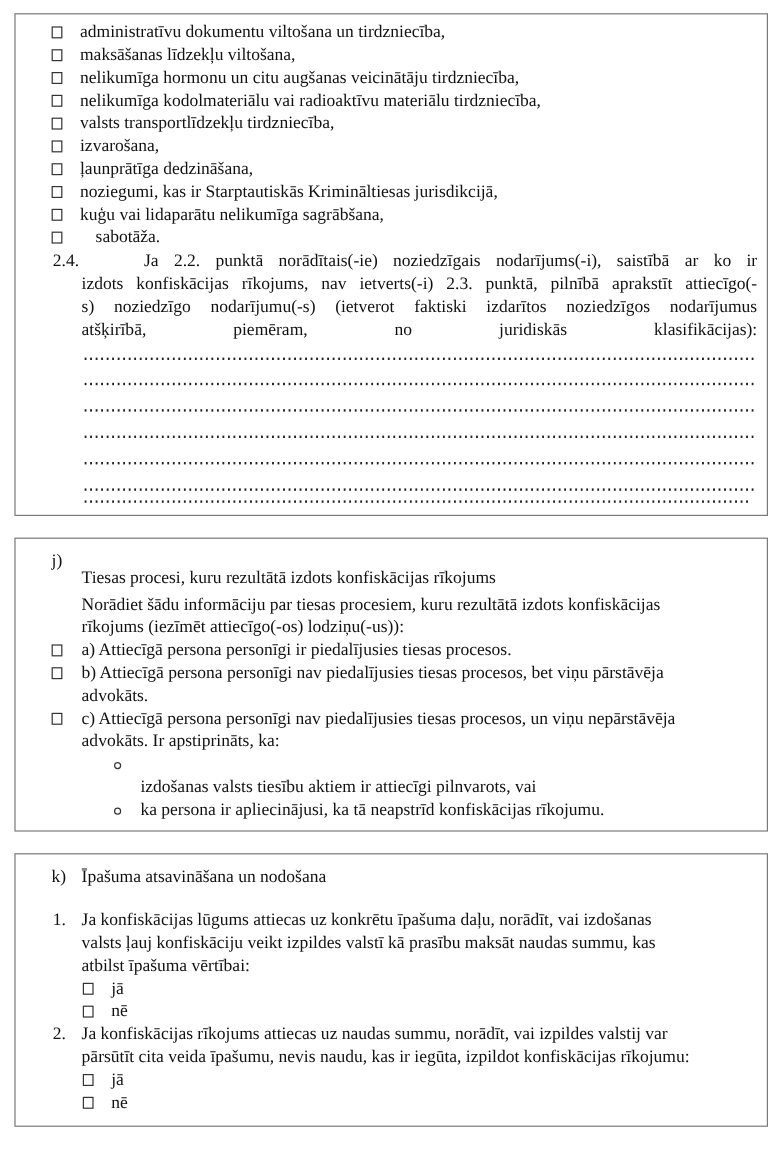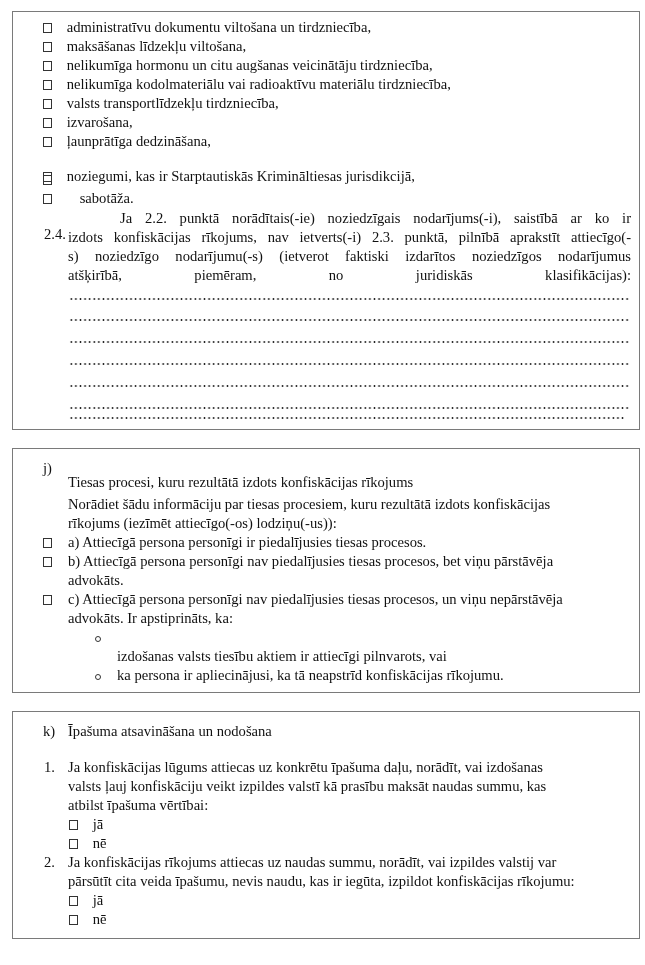--- a/index.html
+++ b/index.html
@@ -61,33 +61,34 @@
     <span style="margin-left:11px;">valsts transportlīdzekļu tirdzniecība,</span>
   </div>
   <div class="line" style="left:30px; top:101px;">
     <span class="cb"></span>
     <span style="margin-left:11px;">izvarošana,</span>
   </div>
   <div class="line" style="left:30px; top:120px;">
     <span class="cb"></span>
     <span style="margin-left:11px;">ļaunprātīga dedzināšana,</span>
   </div>
-  <div class="line" style="left:30px; top:139px;margin-top:16px;">
+  <div class="line" style="left:30px; top:139px;">
     <span class="cb"></span>
     <span style="margin-left:11px;">noziegumi, kas ir Starptautiskās Krimināltiesas jurisdikcijā,</span>
   </div>
   <div class="line" style="left:30px; top:158px;">
     <span class="cb"></span>
+    <span style="margin-left:11px;">kuģu vai lidaparātu nelikumīga sagrābšana,</span>
   </div>
   <div class="line" style="left:30px; top:177px;">
     <span class="cb"></span>
     <span style="margin-left:24px;">sabotāža.</span>
   </div>
 
-  <div class="line" style="left:31px; top:197px;margin-top:16px;">2.4.</div>
+  <div class="line" style="left:31px; top:197px;">2.4.</div>
   <div class="line justify" style="left:107px; width:511px; top:197px;">Ja 2.2. punktā norādītais(-ie) noziedzīgais nodarījums(-i), saistībā ar ko ir</div>
   <div class="line justify" style="left:55px; width:563px; top:216px;">izdots konfiskācijas rīkojums, nav ietverts(-i) 2.3. punktā, pilnībā aprakstīt attiecīgo(-</div>
   <div class="line justify" style="left:55px; width:563px; top:235px;">s) noziedzīgo nodarījumu(-s) (ietverot faktiski izdarītos noziedzīgos nodarījumus</div>
   <div class="line justify" style="left:55px; width:563px; top:254px;">atšķirībā, piemēram, no juridiskās klasifikācijas):</div>
 
   <div>
     <div class="dots" style="left:56px; top:286px; width:560px;"></div>
     <div class="dots" style="left:56px; top:307px; width:560px;"></div>
     <div class="dots" style="left:56px; top:329px; width:560px;"></div>
     <div class="dots" style="left:56px; top:351px; width:560px;"></div>

